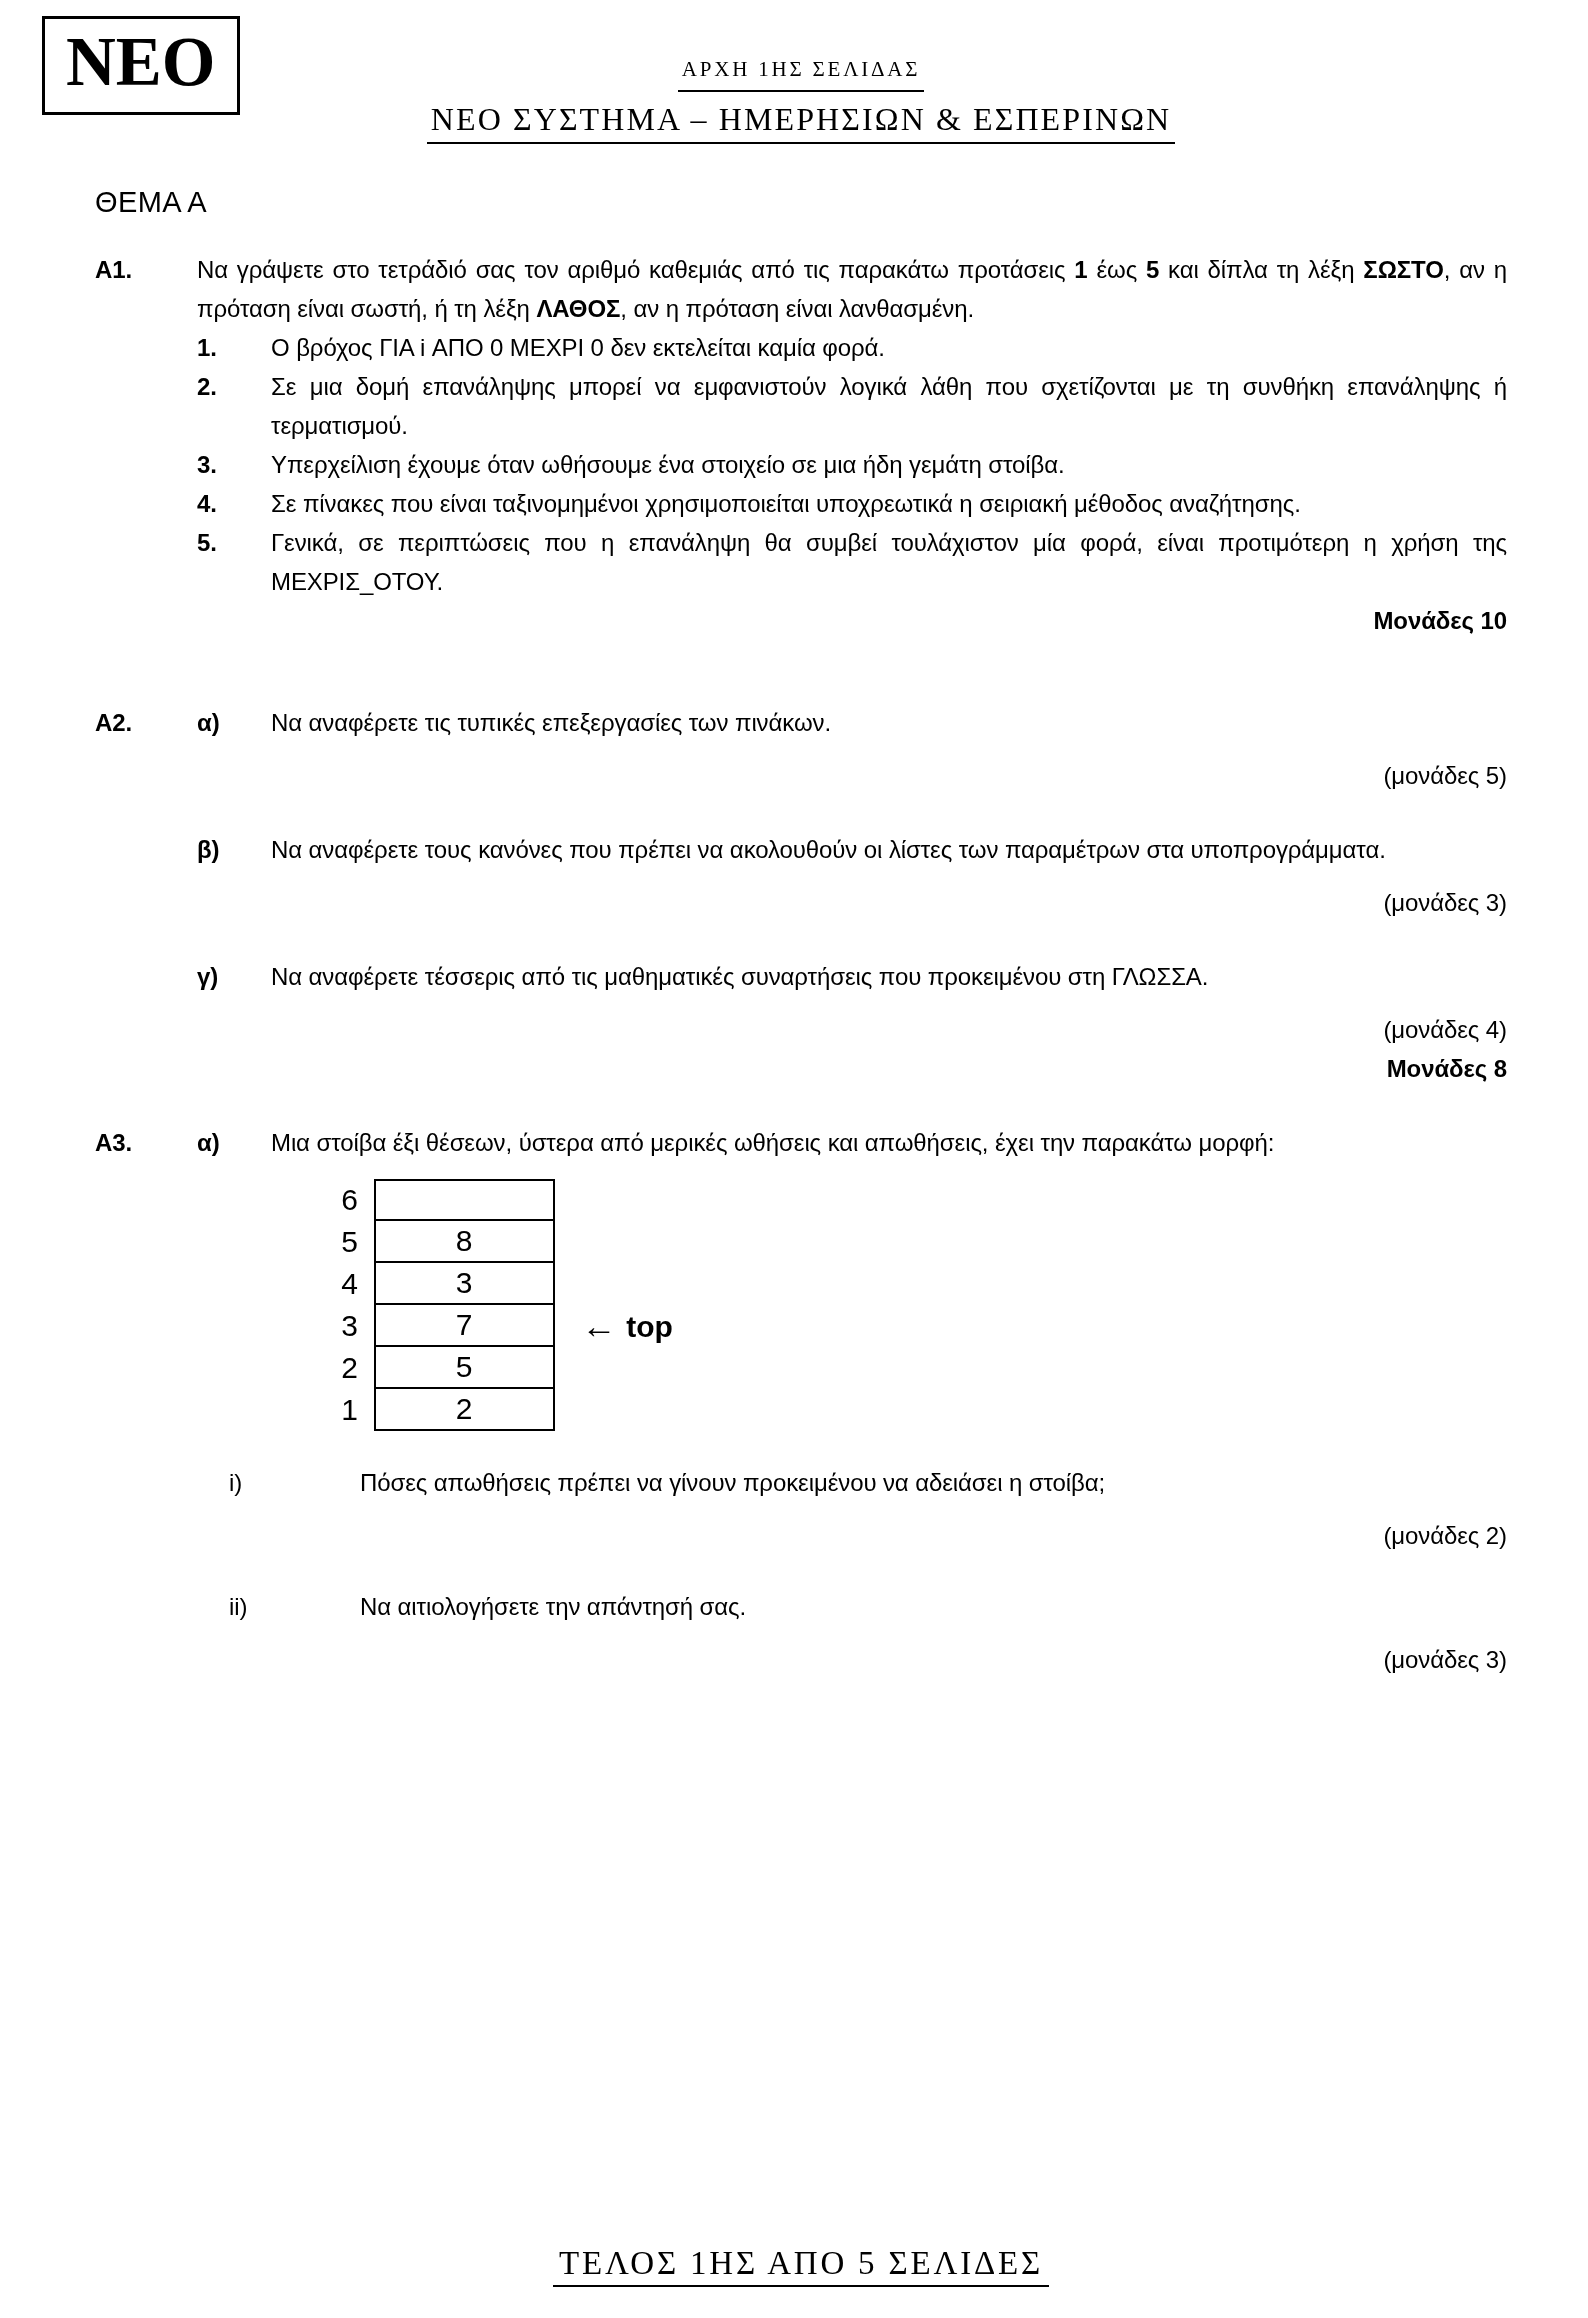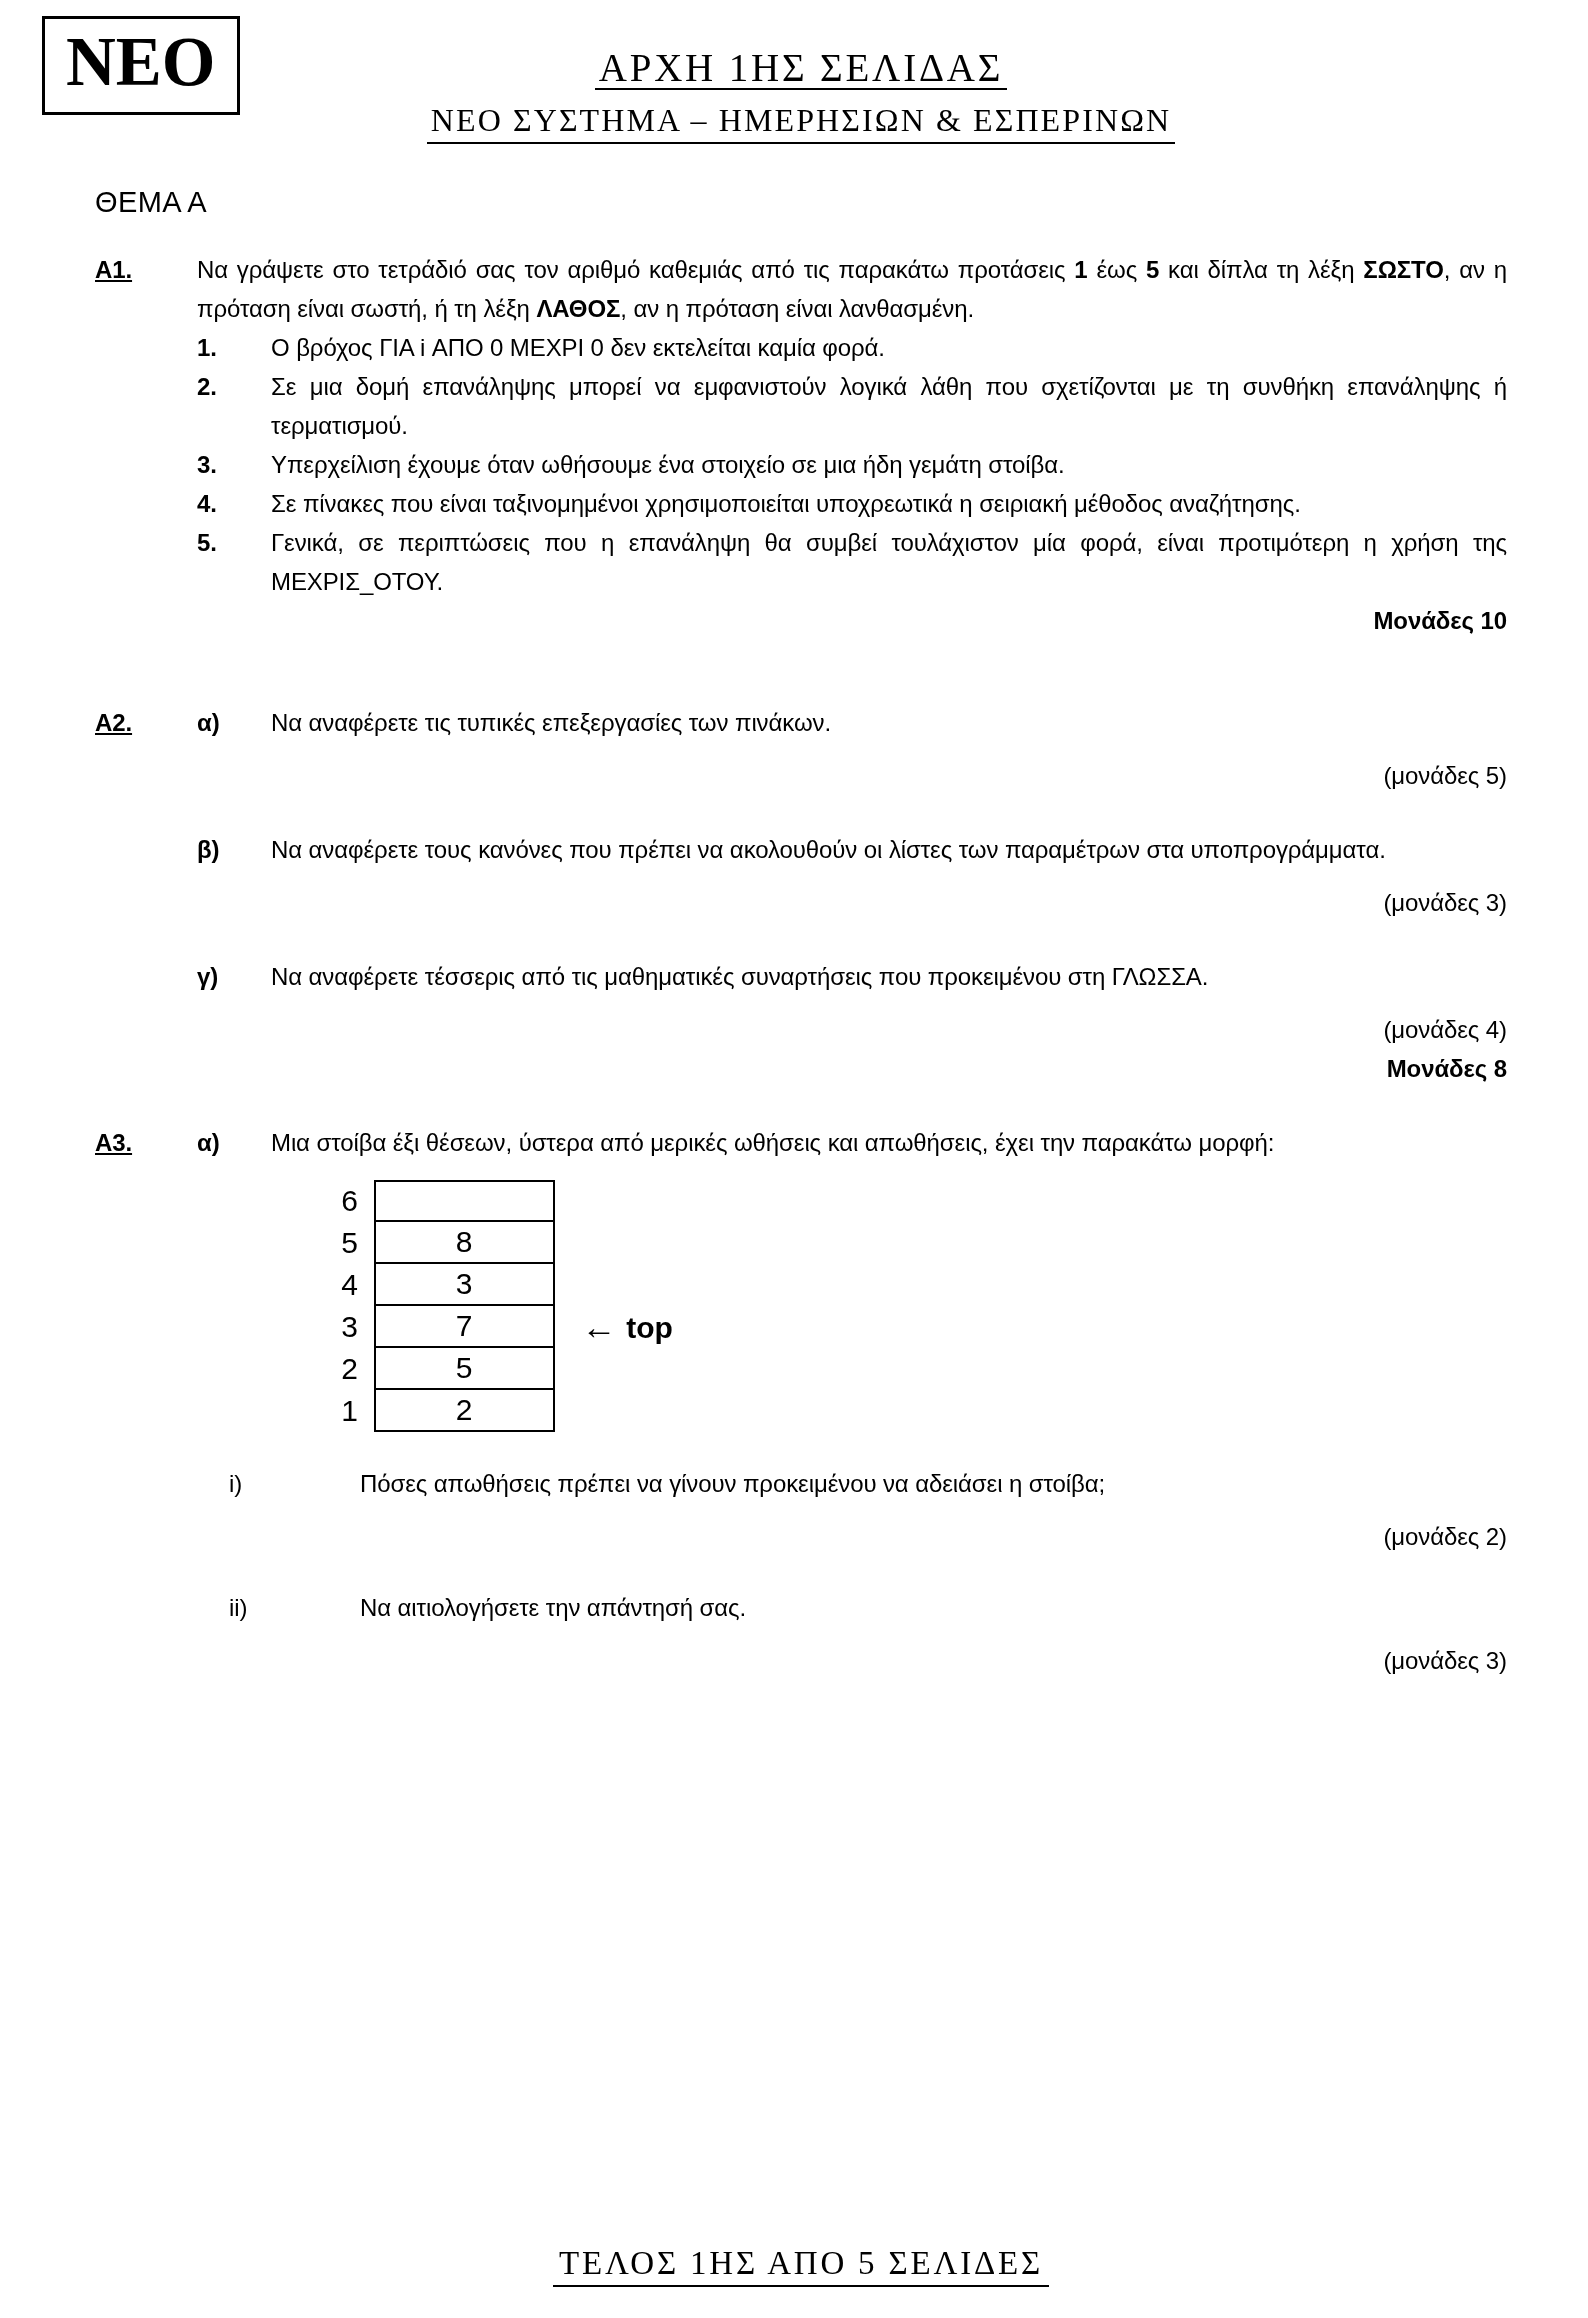--- a/index.html
+++ b/index.html
@@ -19,33 +19,33 @@
     position:absolute;left:42px;top:15.5px;
     border:3.5px solid #000;
     padding:4.2px 21px 9.8px 21px;
     font-family:"Liberation Serif","DejaVu Serif",serif;
     font-weight:bold;font-size:69px;line-height:1.15;
     letter-spacing:0;
   }
   
   .doc-header{text-align:center;font-family:"Liberation Serif","DejaVu Serif",serif;letter-spacing:0;}
   .hline{display:inline-block;border-bottom:2.1px solid #000;padding:0 4.2px 2.1px 4.2px;}
-  .hline1{font-size:39px;letter-spacing:2.8px;line-height:37px;}
+  .hline1{font-size:21px;letter-spacing:2.8px;line-height:37px;}
   .hline2-wrap{margin-top:8.4px;}
   .hline2{font-size:32px;letter-spacing:2.1px;line-height:39px;}
   .doc-footer{margin-top:auto;text-align:center;font-family:"Liberation Serif","DejaVu Serif",serif;letter-spacing:0;}
   .fline{display:inline-block;border-bottom:2.8px solid #000;padding:0 5.6px 1.4px 5.6px;font-size:33px;letter-spacing:2.8px;line-height:41px;}
   
   .title-block{margin-top:53px;text-align:center;font-weight:bold;font-size:29.5px;line-height:49px;letter-spacing:0;}
   .subject-name{letter-spacing:3.5px;margin-left:19.7px;}
   
   .theme-title{margin-top:39px;font-weight:normal;font-size:29px;letter-spacing:0.4px;}
   
   .q-row{display:flex;margin-top:28px;}
-  .q-label{flex:none;width:102px;font-weight:bold;text-decoration:underline;}
+  .q-label{flex:none;width:102px;font-weight:bold;}
   .q-body{flex:1;min-width:0;}
   .just{text-align:justify;}
   .num-row{display:flex;}
   .num{flex:none;width:74px;font-weight:bold;}
   .num-text{flex:1;text-align:justify;}
   .pnum{flex:none;width:74px;font-weight:bold;}
   .ptext{flex:1;text-align:justify;}
   .part{display:flex;}
   .part + .marks-line{margin-top:14px;}
   .marks-line{text-align:right;}

